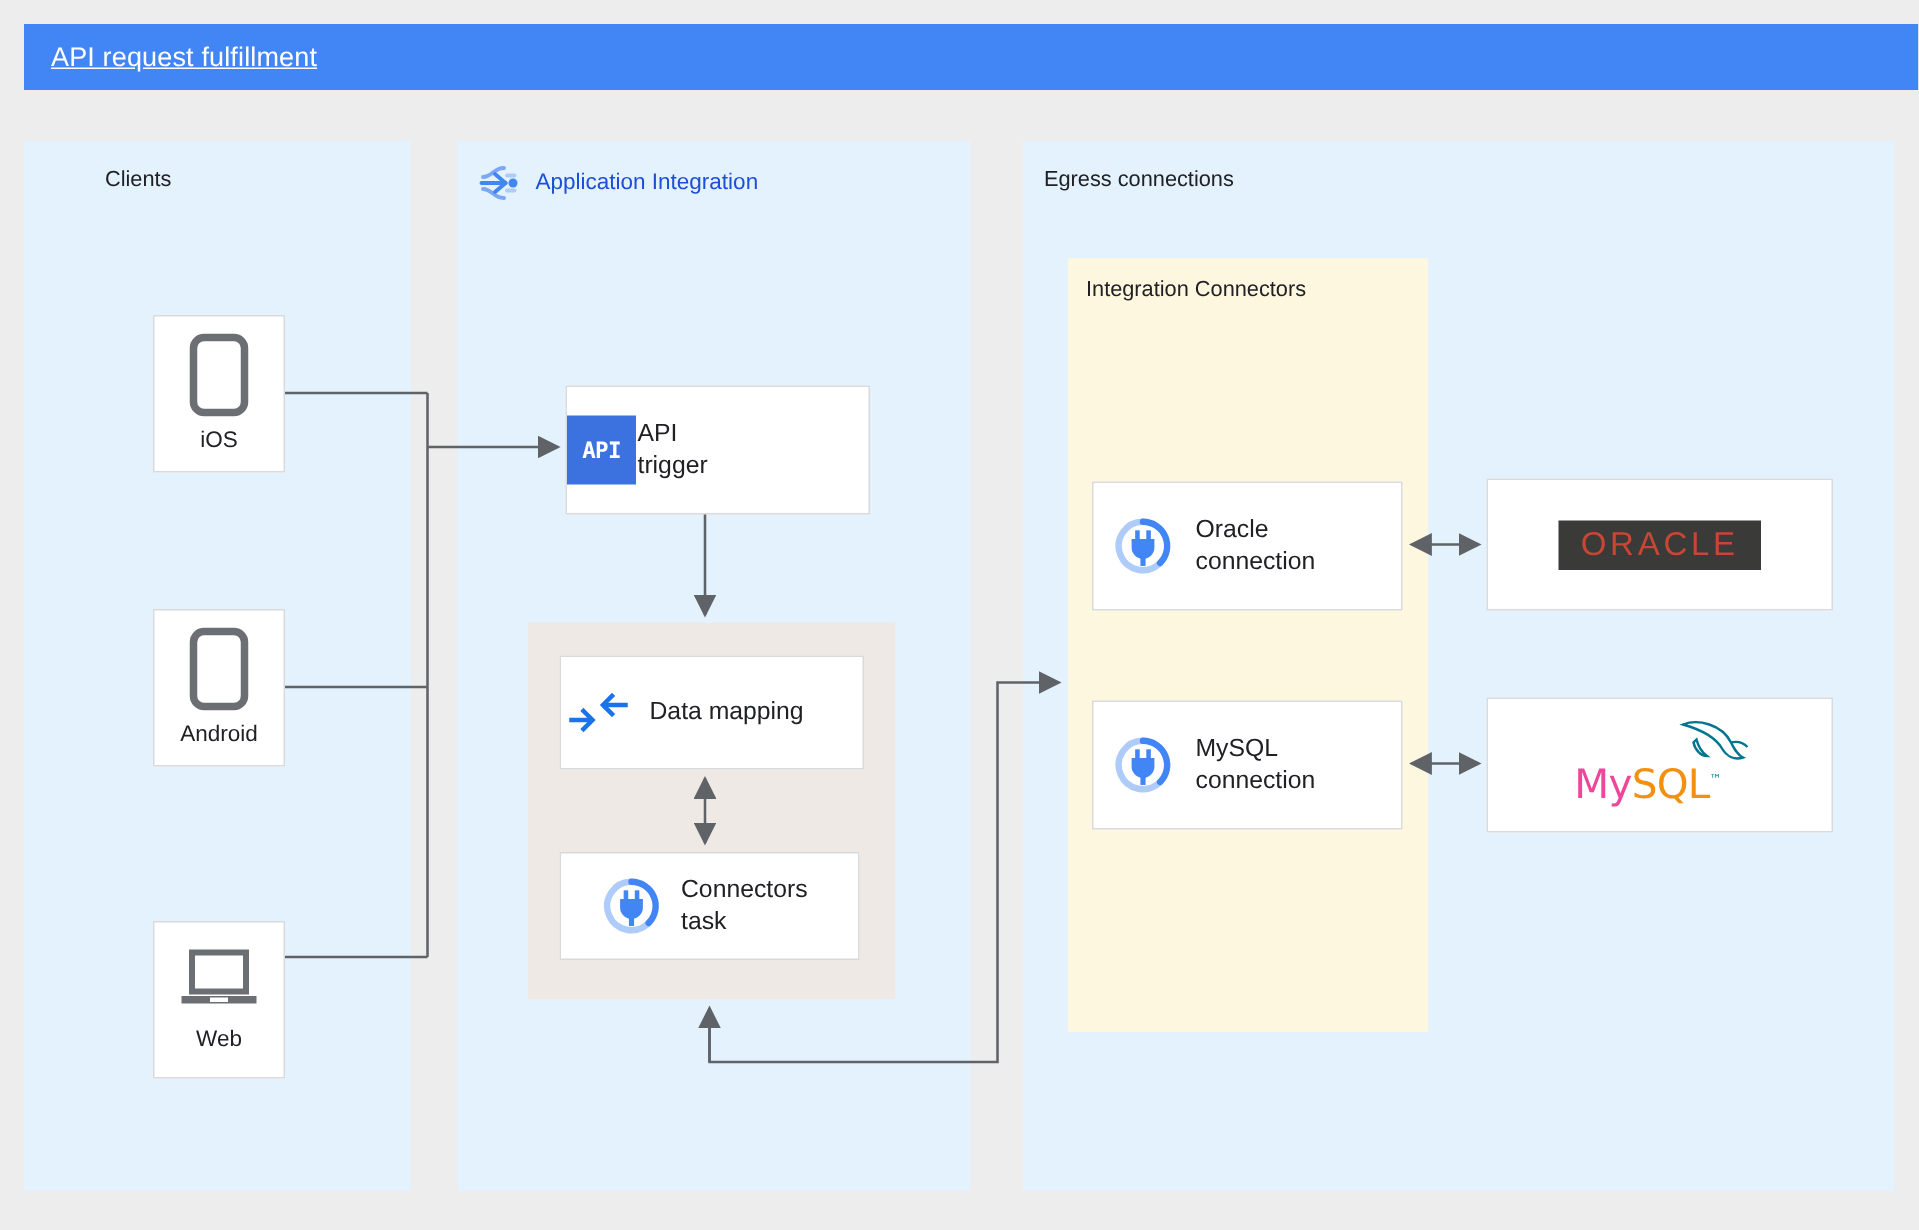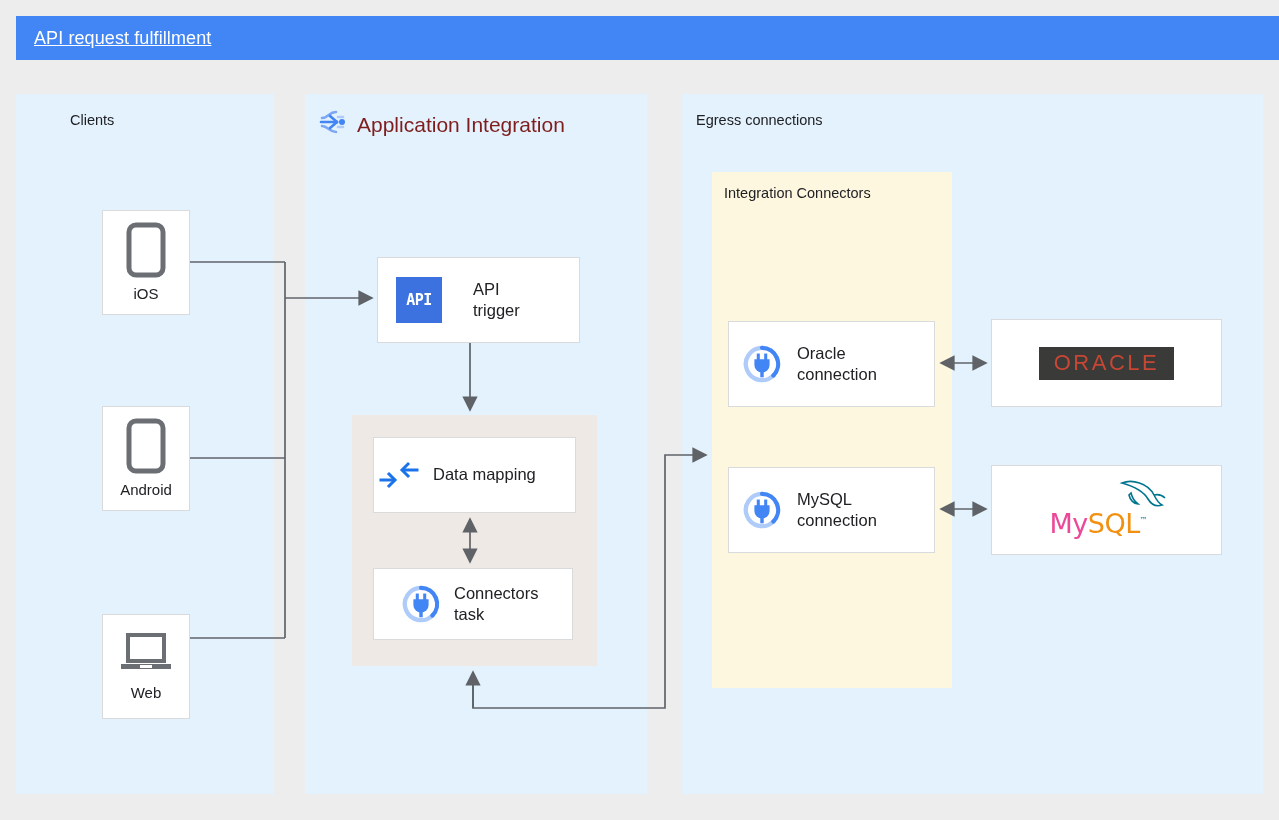--- a/index.html
+++ b/index.html
@@ -100,21 +100,21 @@
     font-size: 15px;
     margin-top: 6px;
   }
   .client-ios     { top: 210px; }
   .client-android { top: 406px; }
   .client-web     { top: 614px; }
 
   
   .card-api {
     left: 377px; top: 257px; width: 203px; height: 86px;
-    padding-left: 18px; gap: 31px;
+    padding-left: 0; gap: 1px;
   }
   .card-datamap {
     left: 373px; top: 437px; width: 203px; height: 76px;
     padding-left: 5px; gap: 14px;
   }
   .card-connectortask {
     left: 373px; top: 568px; width: 200px; height: 72px;
     padding-left: 28px; gap: 14px;
   }
 
@@ -141,22 +141,22 @@
     position: absolute;
     left: 316px;
     top: 106px;
     width: 32px;
     height: 32px;
   }
   .appint-title {
     position: absolute;
     left: 357px;
     top: 113px;
-    font-size: 21px;
-    color: #7f1d1d;
+    font-size: 15px;
+    color: #1d4ed8;
     white-space: nowrap;
   }
 
   .api-badge {
     width: 46px; height: 46px;
     background: #3c72df;
     display: flex; align-items: center; justify-content: center;
     flex: 0 0 auto;
   }
   .api-badge span {

